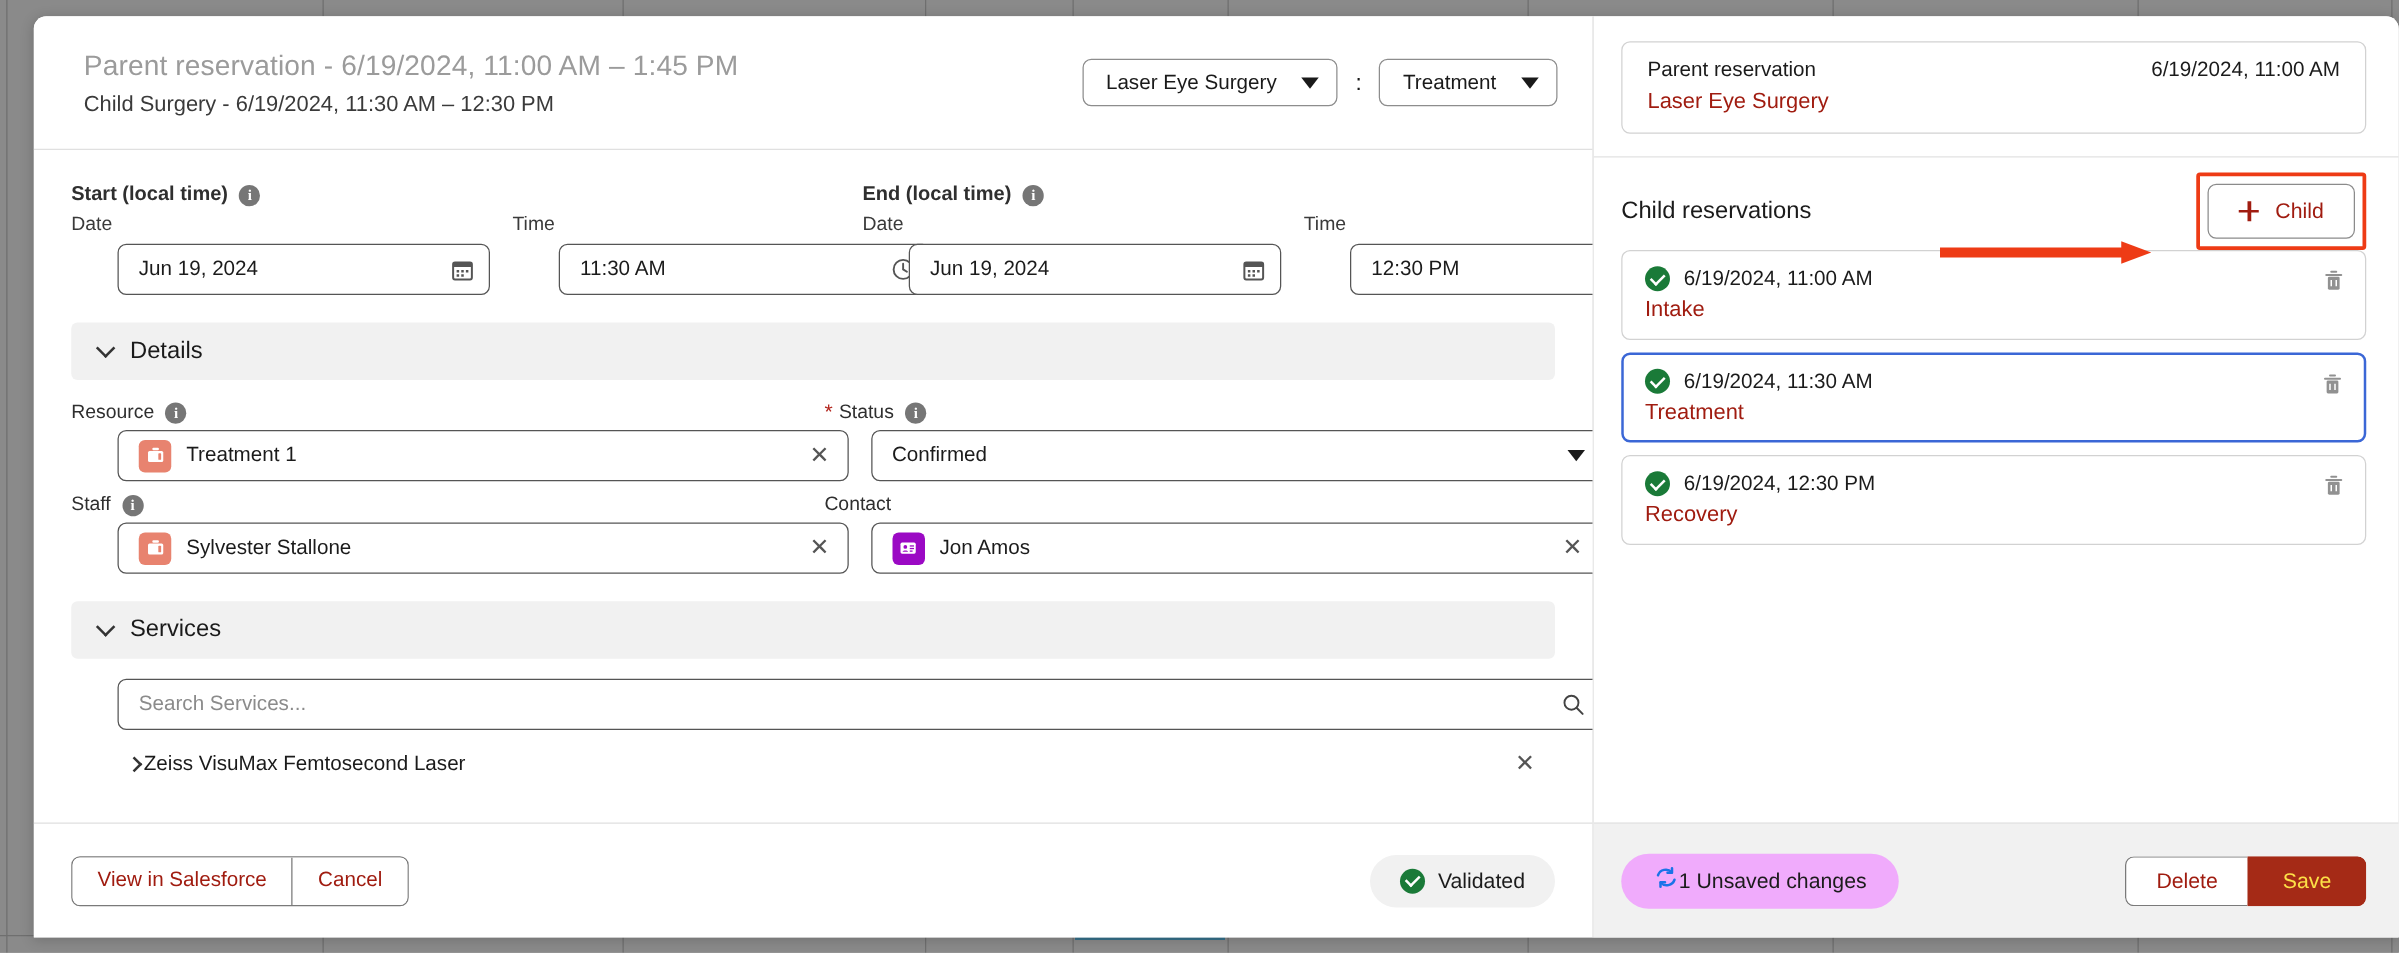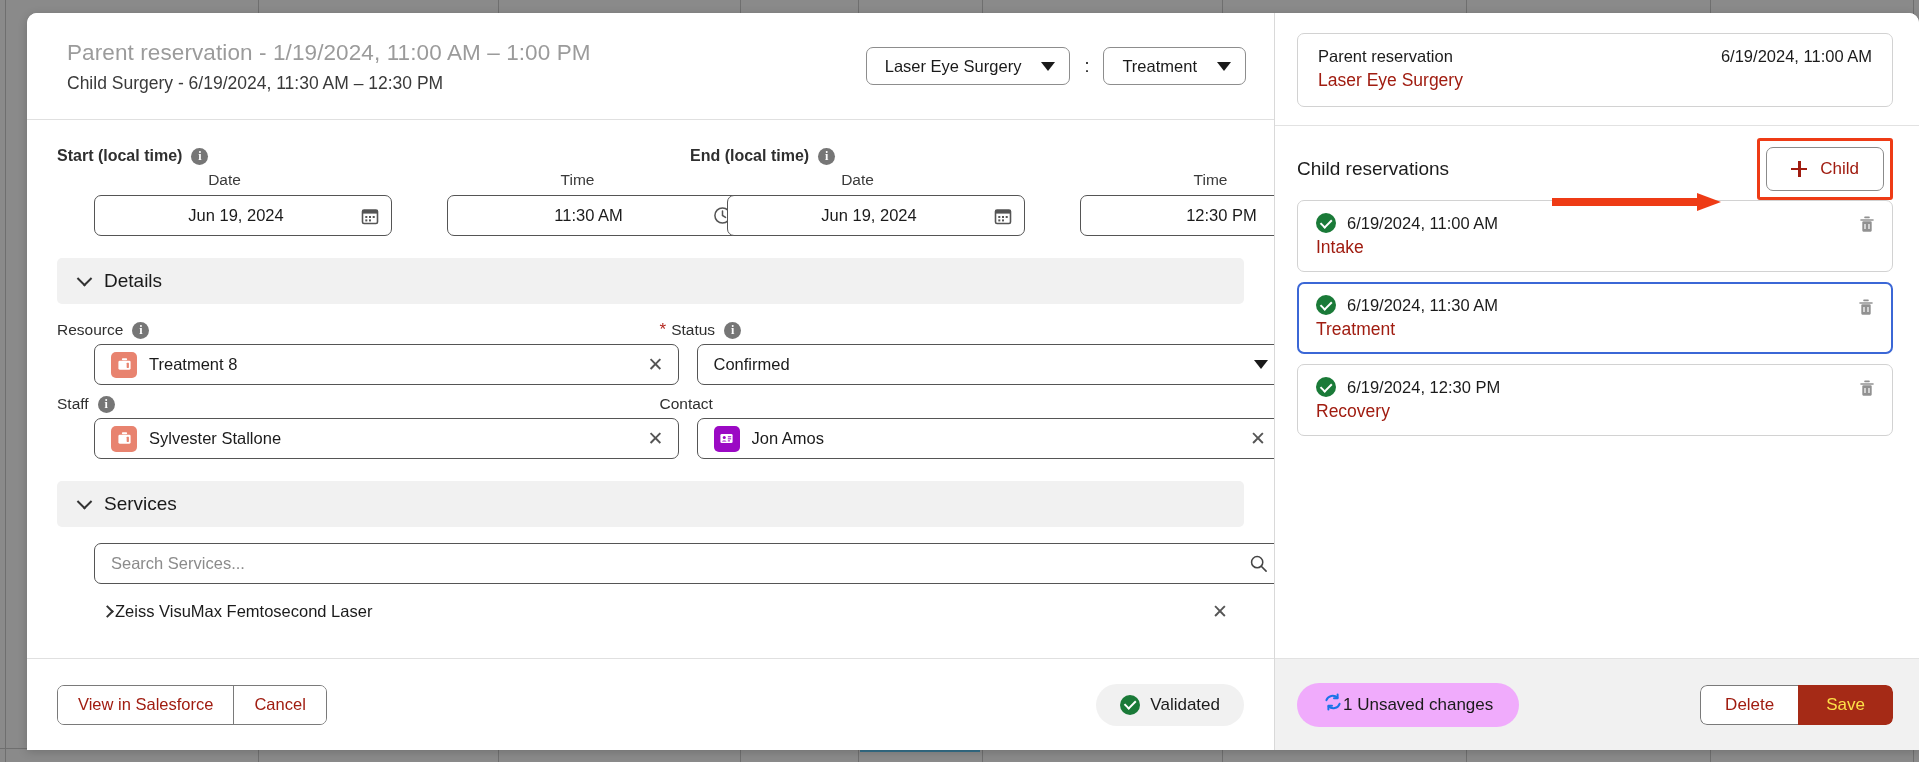--- a/index.html
+++ b/index.html
@@ -86,21 +86,21 @@
   .info-icon {
     width: 17px; height: 17px; border-radius: 50%;
     background: #767676; color: #fff;
     font-size: 12px; font-weight: bold;
     display: inline-flex; align-items: center; justify-content: center;
     font-family: "Liberation Serif", serif;
     line-height: 1;
   }
 
   .row-2 { display: flex; gap: 18px; }
-  .col-half { width: 615px; text-align: center; }
+  .col-half { width: 615px; }
   .row-inner { display: flex; gap: 18px; }
 
   .input-box {
     height: 41px; border: 1px solid #555; border-radius: 7px;
     background: #fff;
     display: flex; align-items: center;
     padding: 0 12px 0 16px;
     font-size: 16.5px; color: #1b1b1b;
     cursor: text;
     margin-left: 37px;
@@ -301,21 +301,21 @@
   <div class="grow" style="top:748px"></div>
   <div class="gsel" style="left:860px; top:748px; width:120px;"></div>
 </div>
 
 <div id="modal">
 
   <div class="left-pane">
 
     <div class="lp-header">
       <div class="titles">
-        <div class="title-parent">Parent reservation - 1/19/2024, 11:00 AM – 1:00 PM</div>
+        <div class="title-parent">Parent reservation - 6/19/2024, 11:00 AM – 1:45 PM</div>
         <div class="title-child">Child Surgery - 6/19/2024, 11:30 AM – 12:30 PM</div>
       </div>
       <div class="header-selects">
         <div class="pill-select">
           <span>Laser Eye Surgery</span>
           <span class="caret"></span>
         </div>
         <span class="colon">:</span>
         <div class="pill-select">
           <span>Treatment</span>
@@ -420,21 +420,21 @@
               <span class="info-icon">i</span>
             </div>
             <div class="input-box w-full">
               <span class="entity-icon resource">
                 <svg width="15" height="15" viewBox="0 0 16 16">
                   <rect x="1.5" y="4" width="13" height="9.5" rx="1.4" fill="#fff"></rect>
                   <rect x="5.2" y="1.2" width="5.6" height="2.2" rx="1" fill="#fff"></rect>
                   <rect x="10.3" y="6" width="2.4" height="5.6" rx=".6" fill="#e8836f"></rect>
                 </svg>
               </span>
-              <span class="val">Treatment 8</span>
+              <span class="val">Treatment 1</span>
               <span class="clear-x">✕</span>
             </div>
           </div>
 
           <div class="pair-col">
             <div class="field-label">
               <span class="req-star">*</span>
               <span style="margin-left:-5px">Status</span>
               <span class="info-icon">i</span>
             </div>

